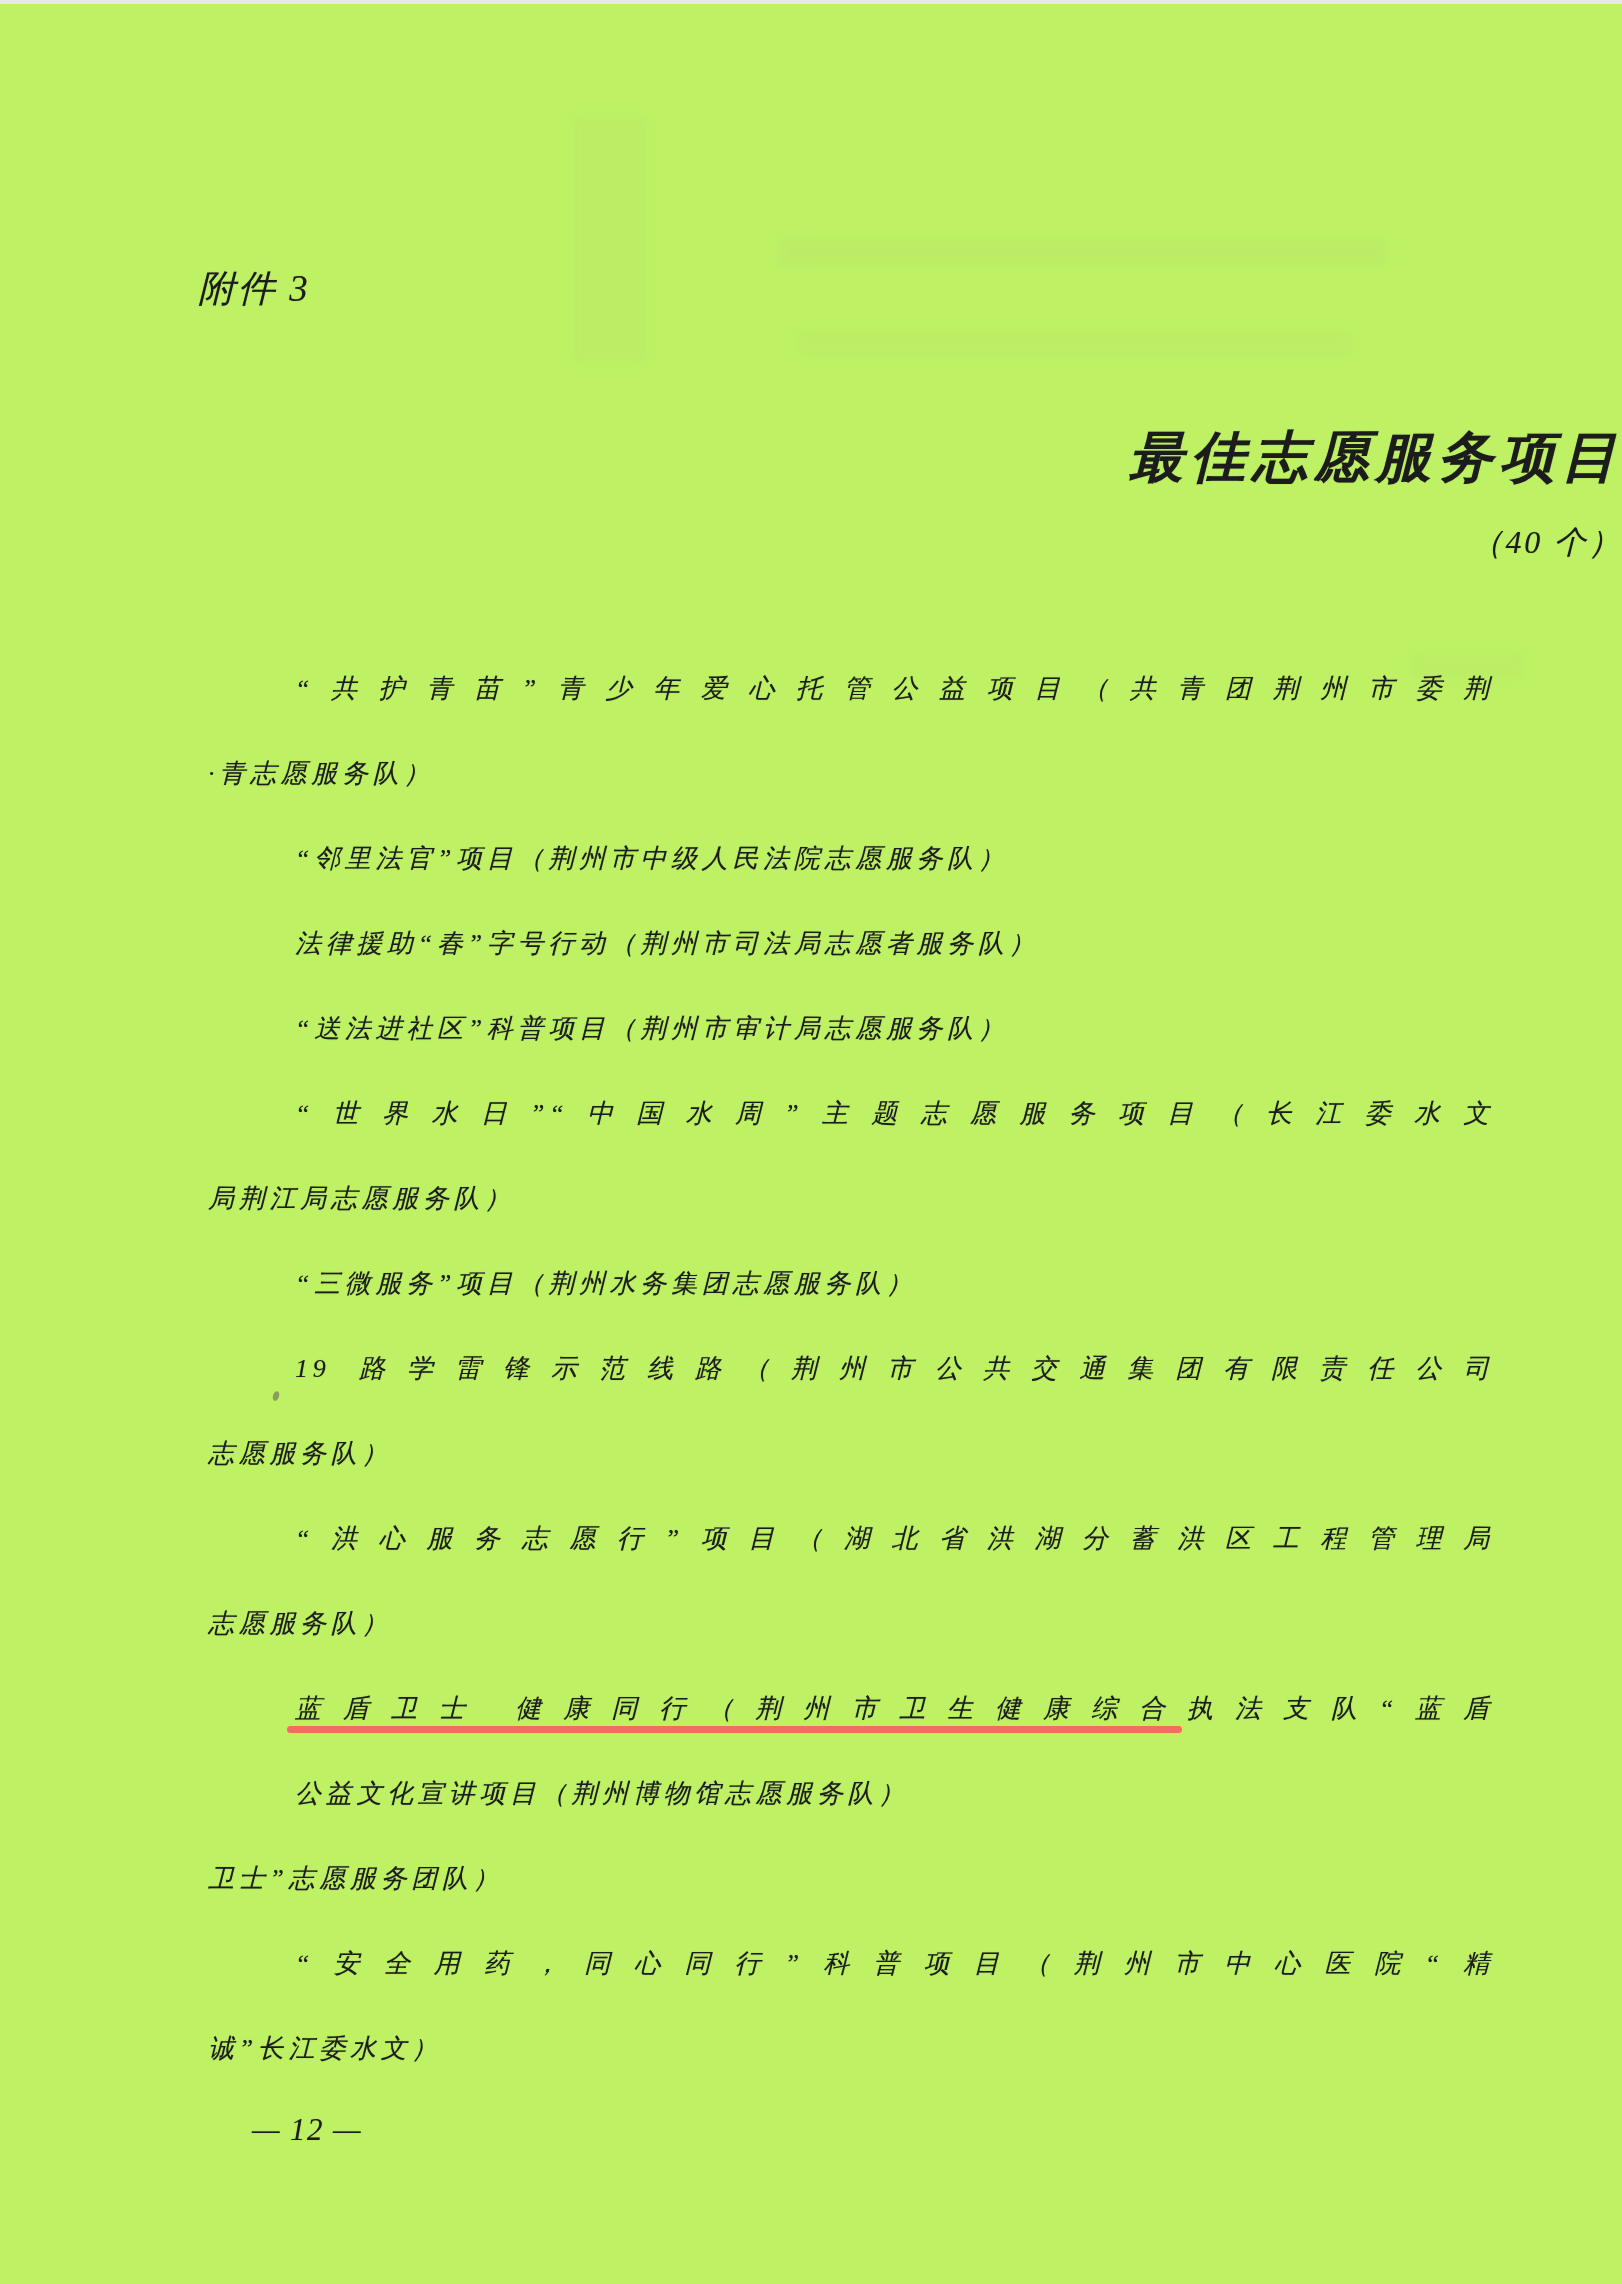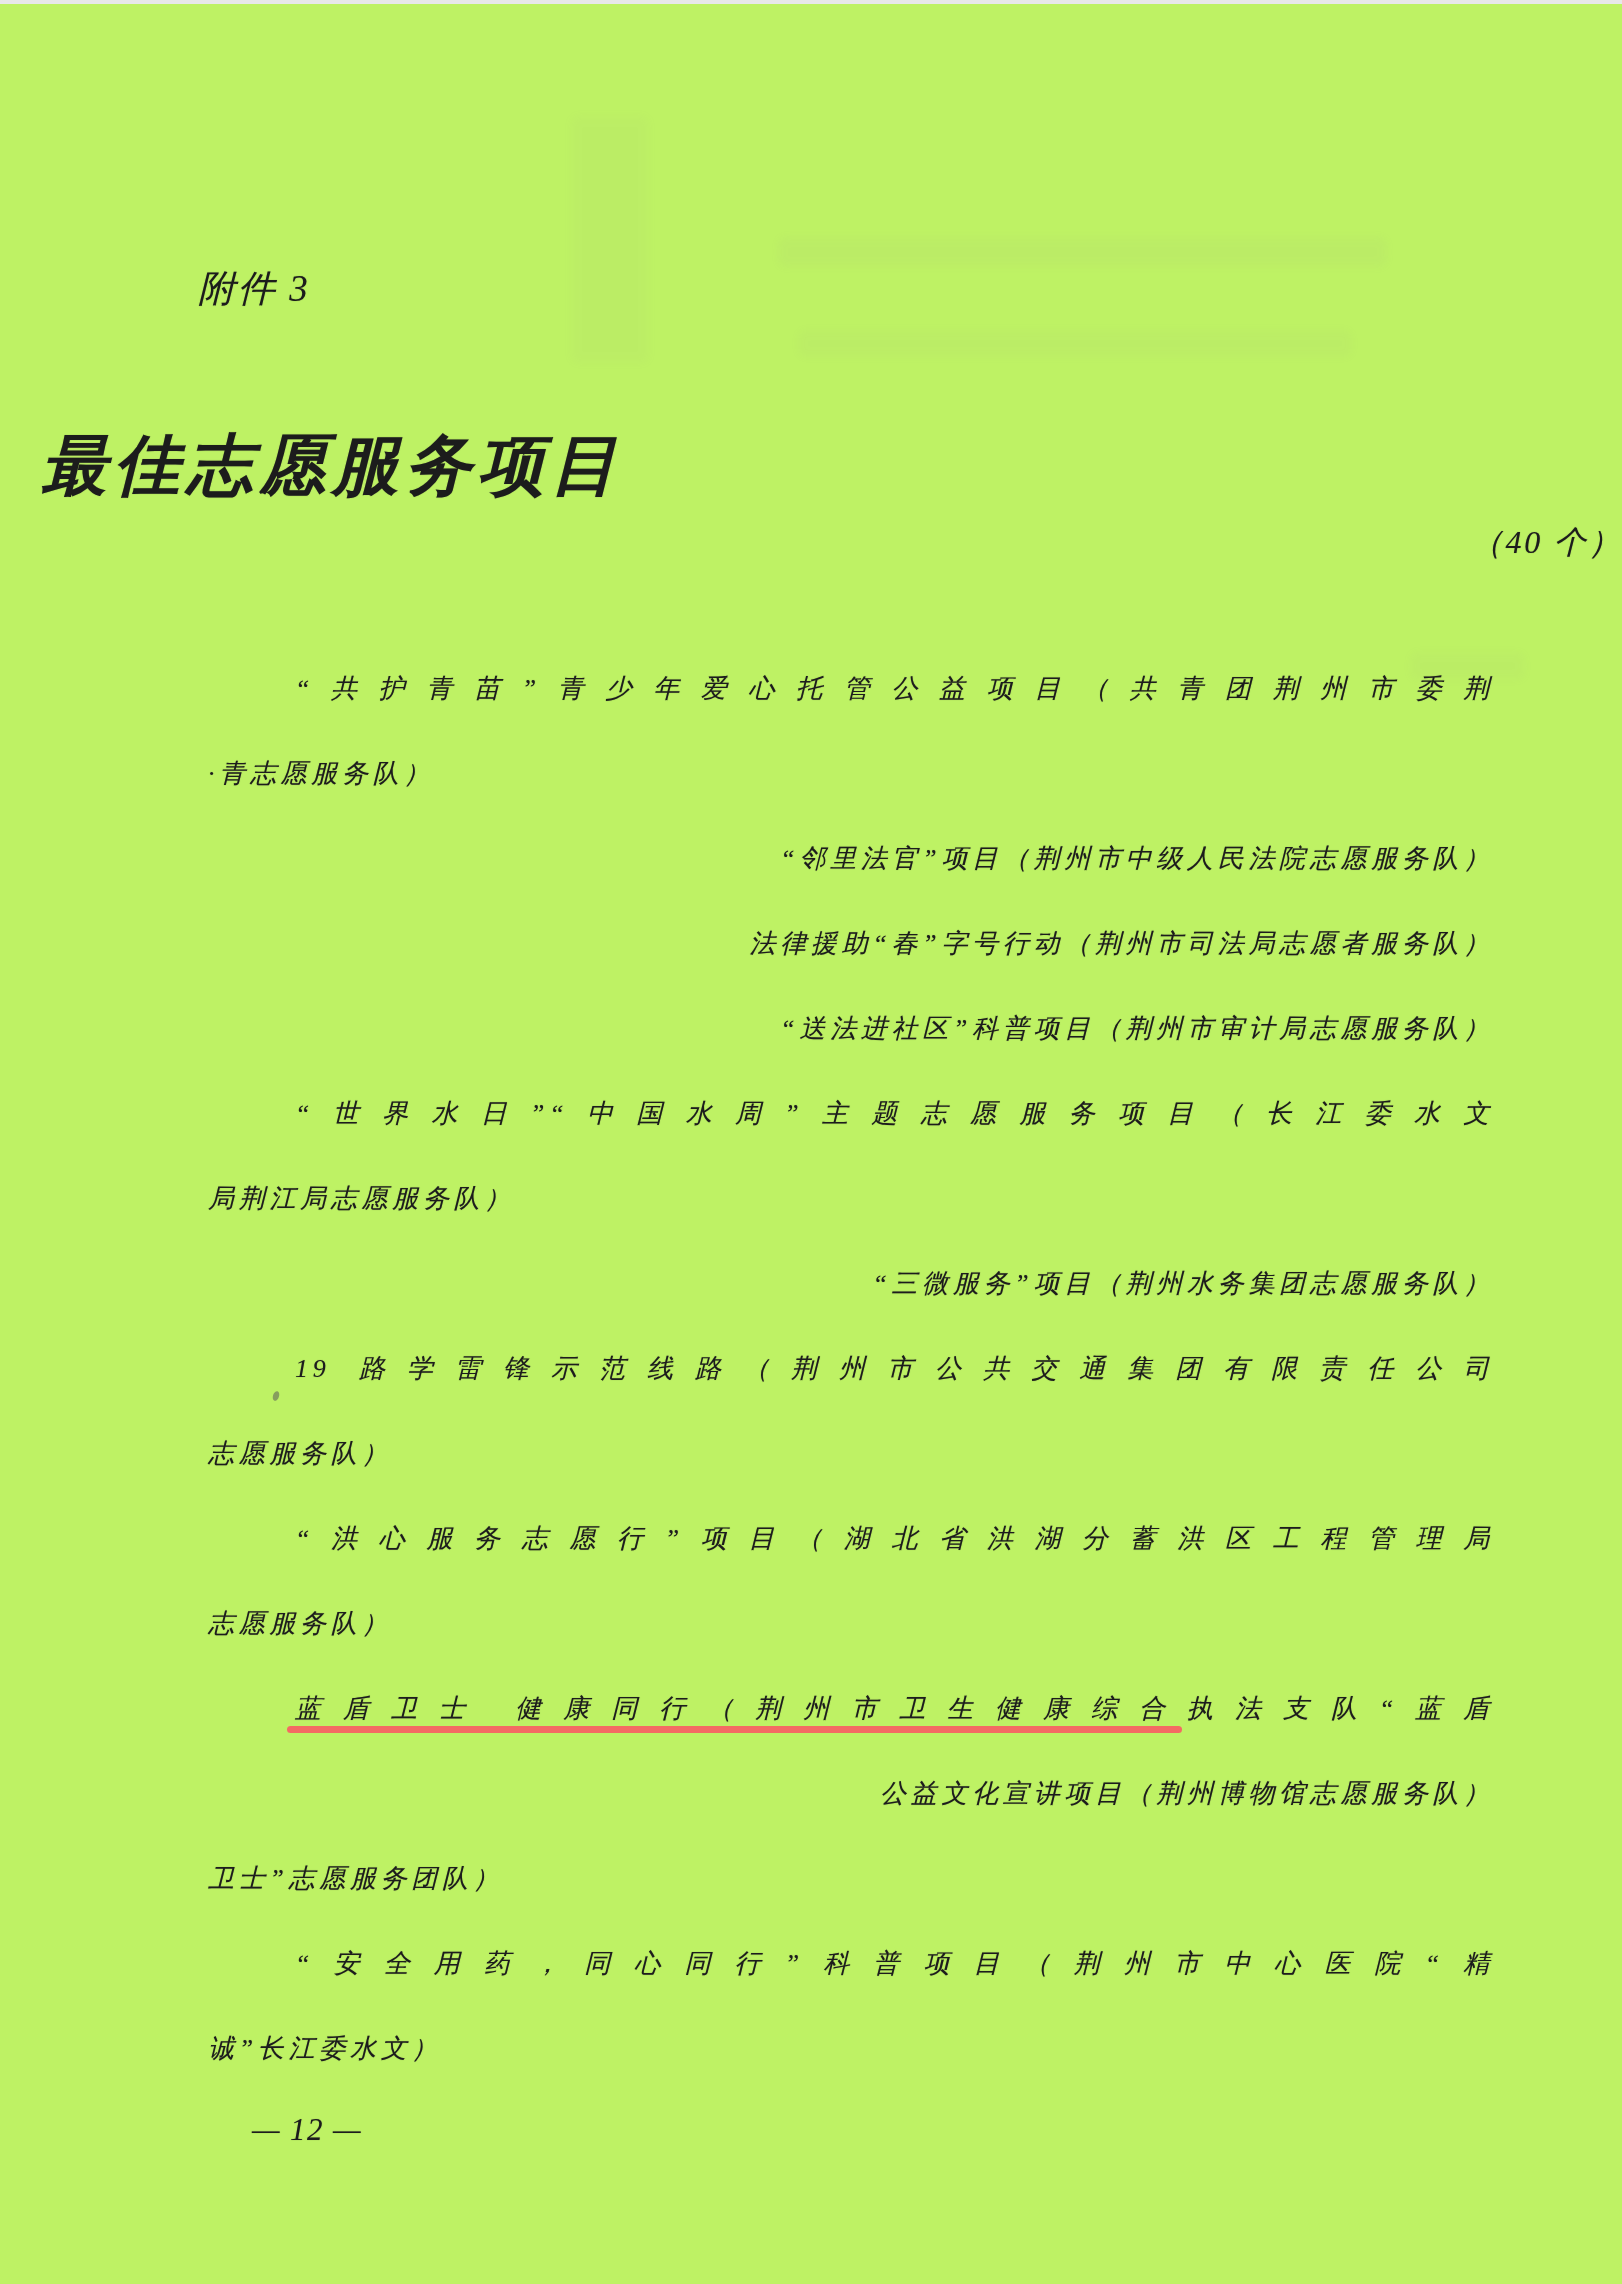--- a/index.html
+++ b/index.html
@@ -14,38 +14,38 @@
     font-style:italic;
   }
   .soft { text-shadow:0 0 1px rgba(45,45,45,.45); }
 
   .attachment {
     position:absolute; left:198px; top:260px;
     font-size:37px; letter-spacing:2.7px;
   }
   .title {
     position:absolute; left:41px; top:417px; width:1582px;
-    text-align:left;
-    font-size:66px; font-weight:bold; letter-spacing:6.8px;
+    text-align:right;
+    font-size:55px; font-weight:bold; letter-spacing:6.8px;
   }
   .subtitle {
     position:absolute; left:41px; top:517px; width:1582px;
     text-align:right;
     font-size:32px; letter-spacing:2.7px;
   }
 
   .body {
     position:absolute; left:208px; top:642px; width:1286px;
   }
   .ln {
     height:85px; line-height:85px;
     font-size:26px; letter-spacing:4.7px;
     white-space:nowrap;
   }
-  .ind { padding-left:87px;text-align:right; }
+  .ind { padding-left:87px; }
   .fill {
     white-space:normal;
     text-align:justify;
     text-align-last:justify;
     text-justify:inter-character;
   }
 
   .red-underline {
     position:absolute;
     left:79px; top:1080px;

